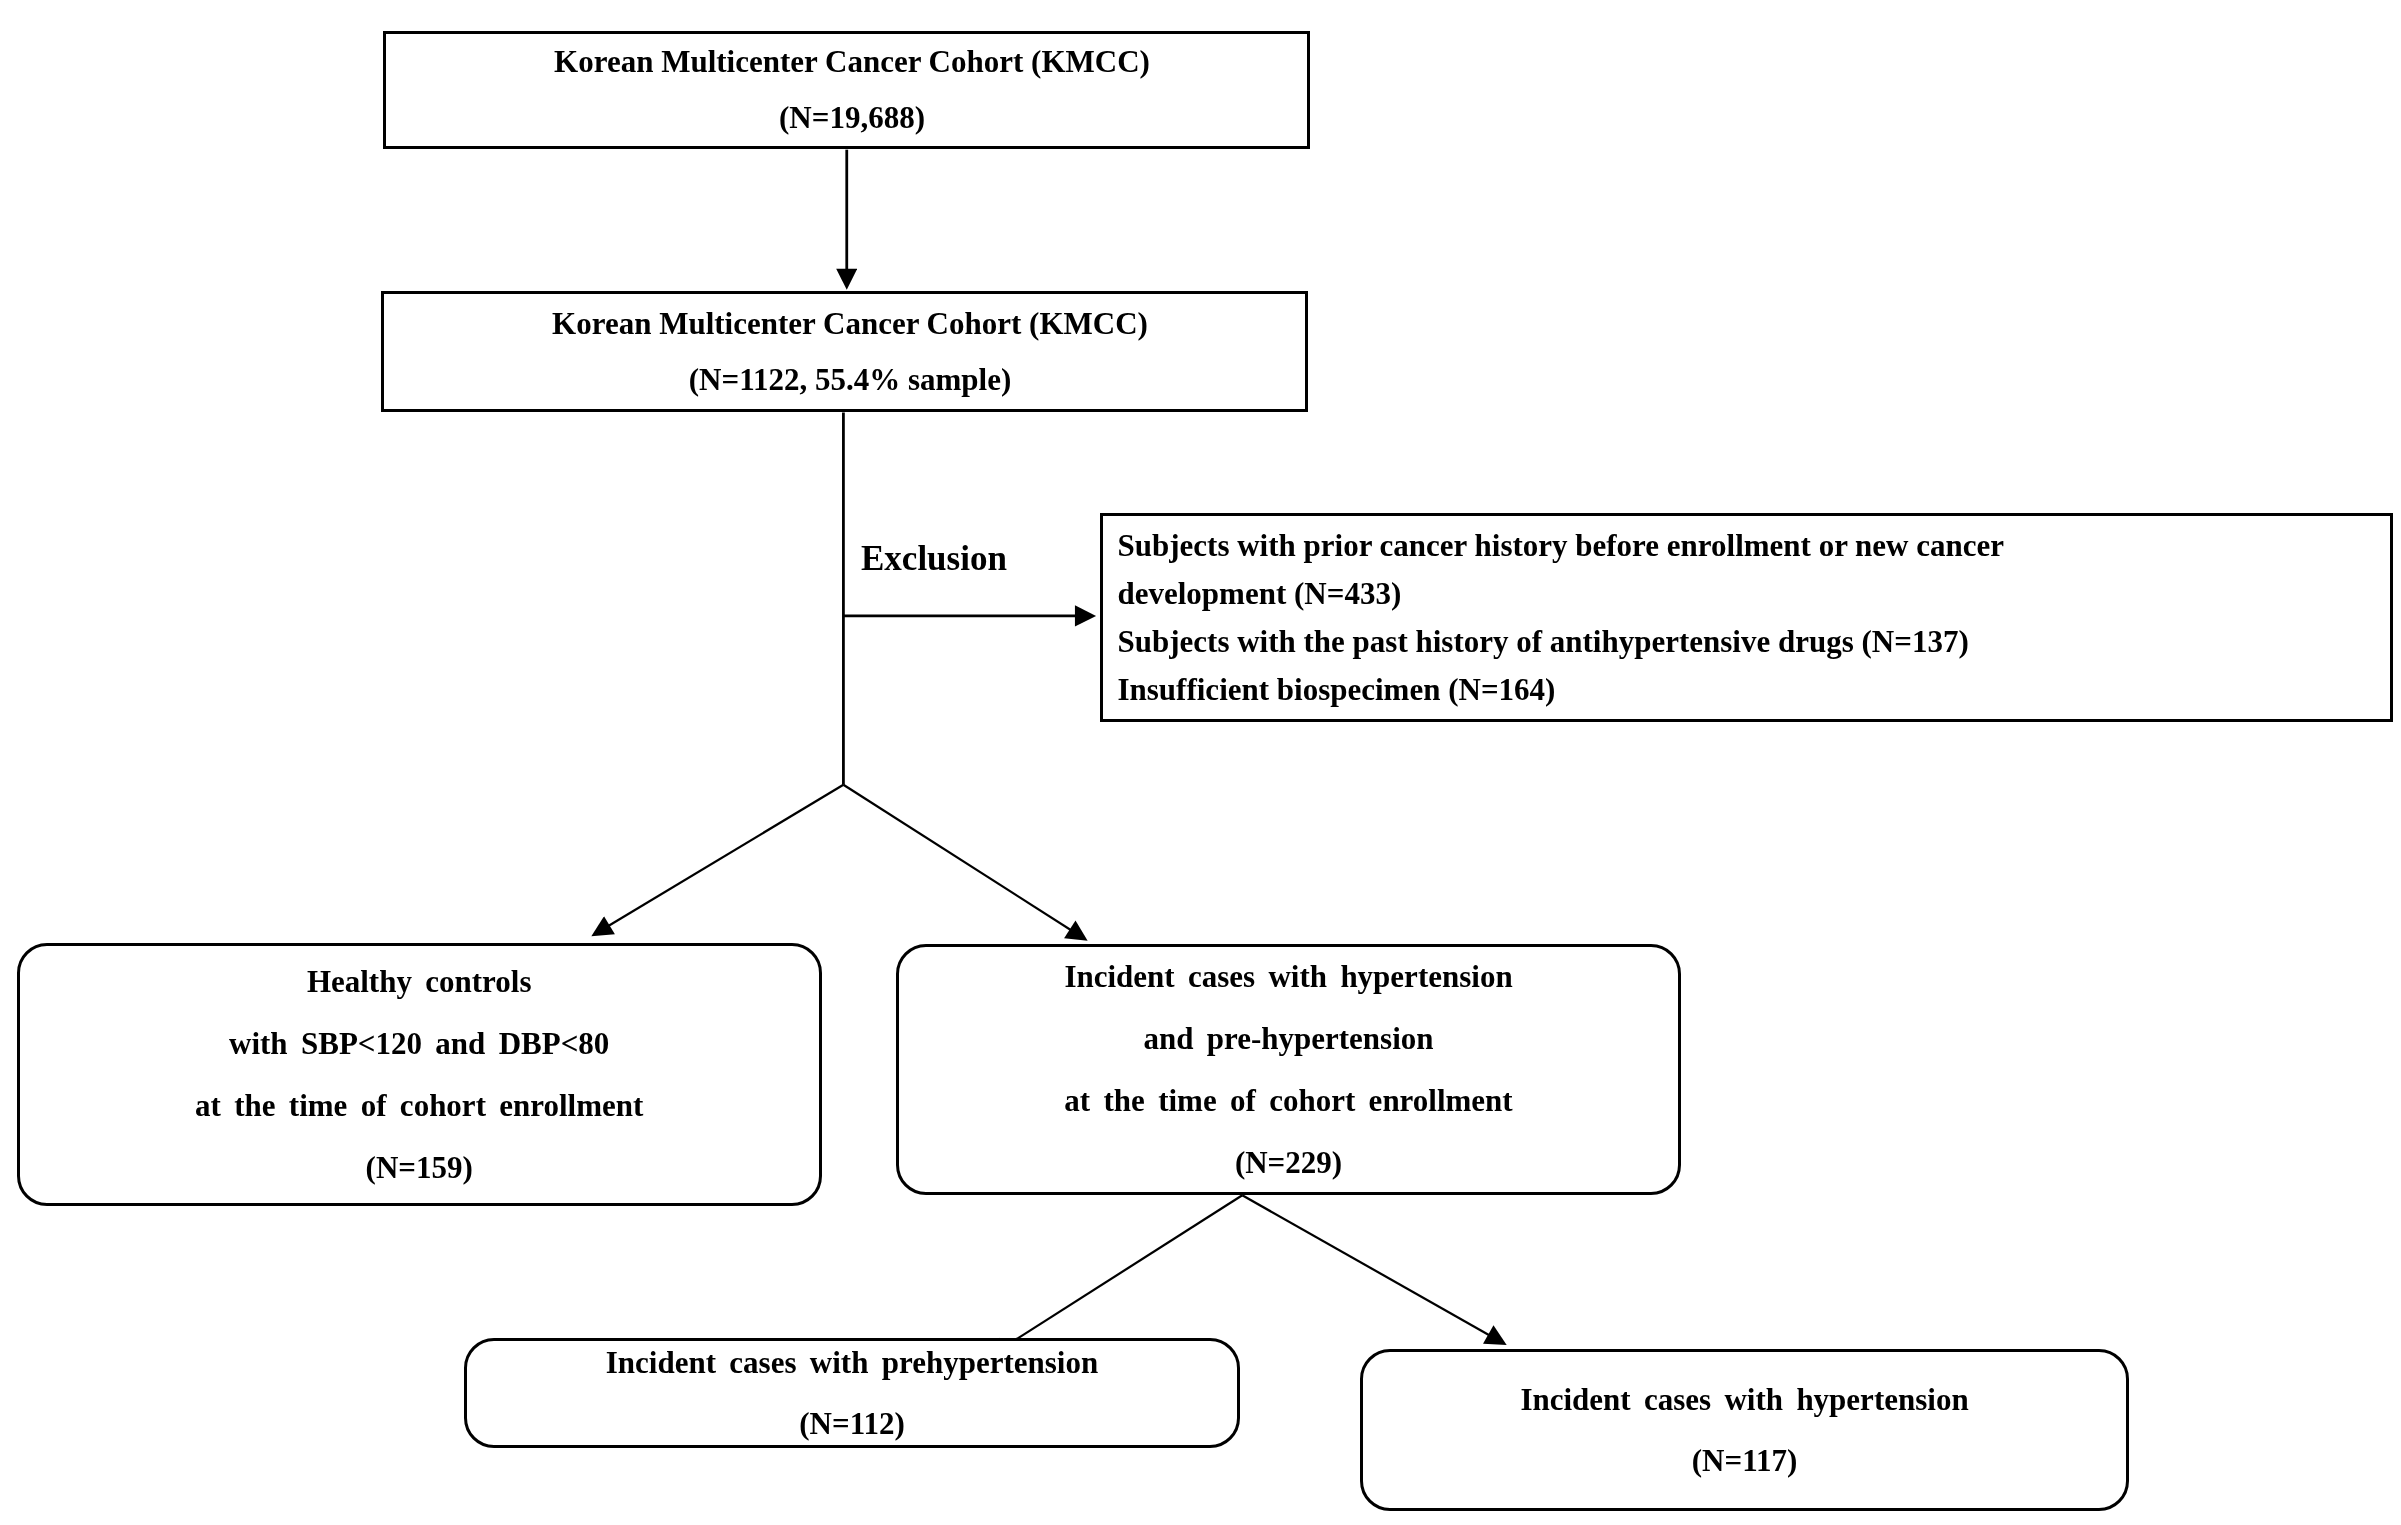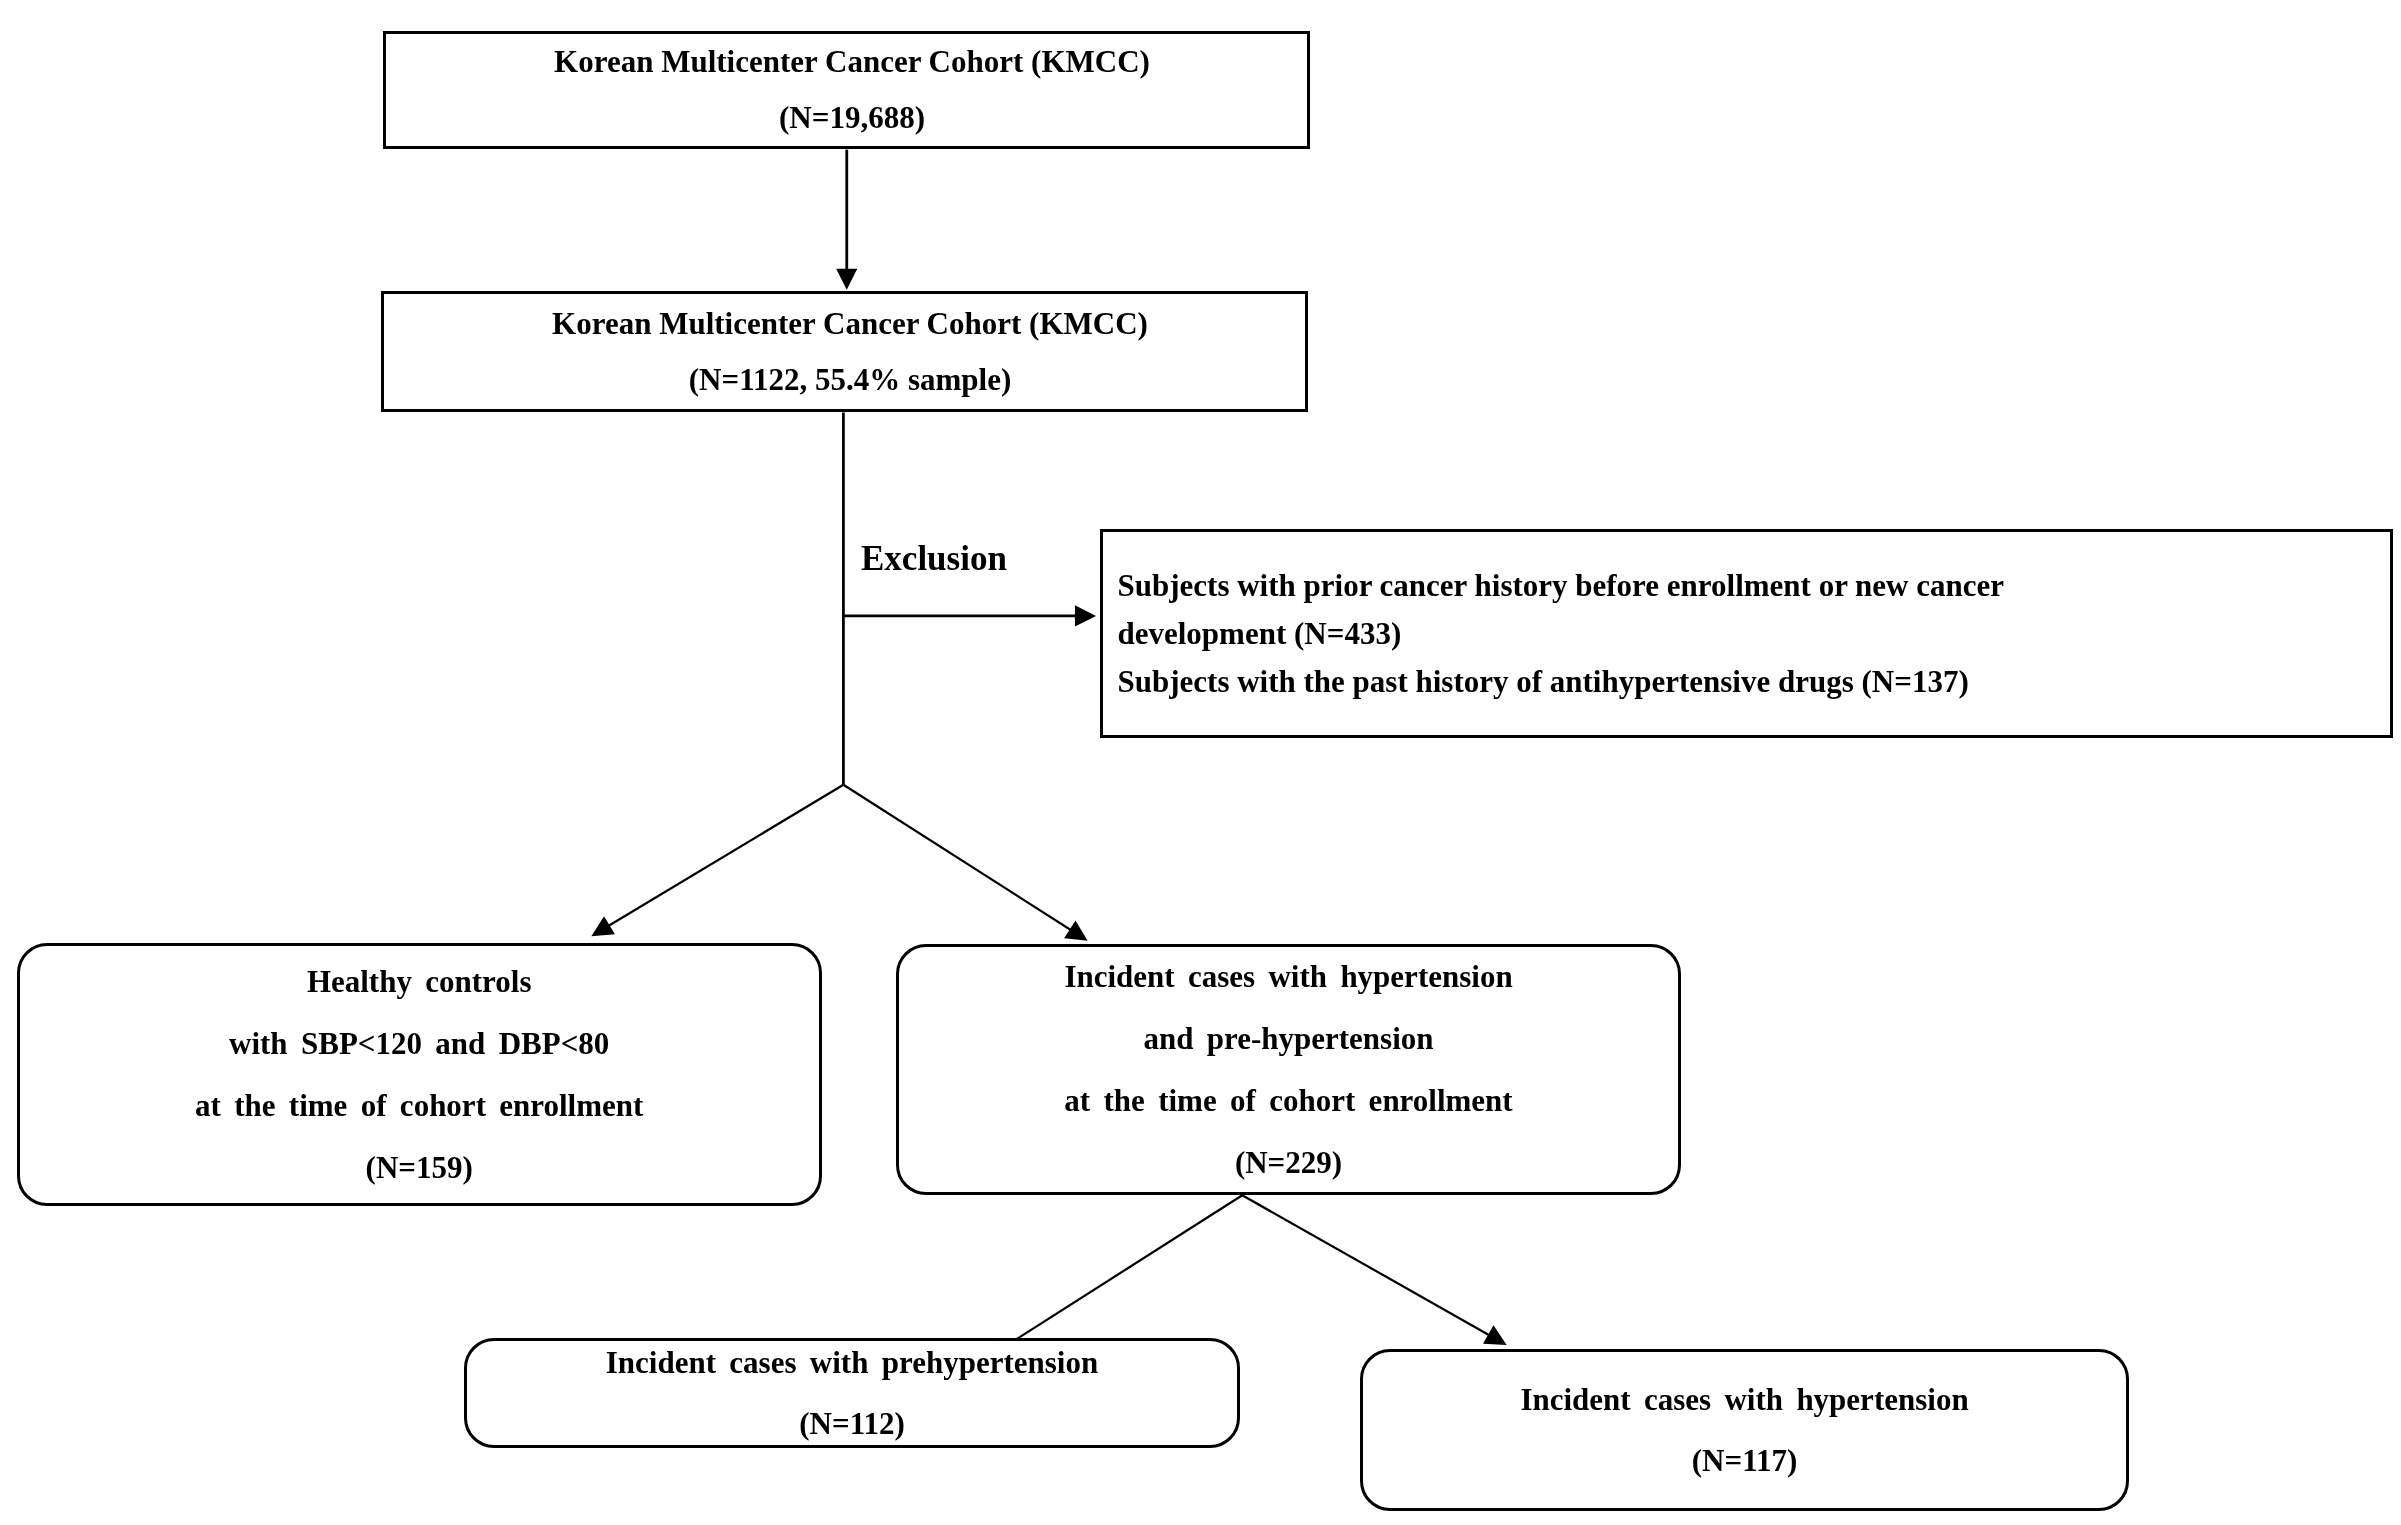--- a/index.html
+++ b/index.html
@@ -43,21 +43,20 @@
   }
   .top-box .ln { line-height: 56px; margin-left: 11px; }
   .mid-box .ln { line-height: 62px; }
   .small-box .ln { line-height: 61px; }
   .wide { word-spacing: 5.6px; border-radius: 30px; }
   .excl-box {
     align-items: center;
     text-align: left;
     padding: 5.6px 14.5px;
     justify-content: center;
-    margin-top: 16px;
   }
   .excl-box .ln { line-height: 48px; }
   .ln { width: 100%; }
   .flabel {
     position: absolute;
     font-weight: bold;
     font-size: 35px;
     line-height: 39px;
     white-space: nowrap;
   }
@@ -91,20 +90,21 @@
     <div class="ln">Korean Multicenter Cancer Cohort (KMCC)</div>
     <div class="ln">(N=1122, 55.4% sample)</div>
   </div>
 
   <div class="flabel" style="left:861px; top:539px;">Exclusion</div>
 
   <div class="box excl-box" style="left:1100px; top:513px; width:1293px; height:209px;">
     <div class="ln">Subjects with prior cancer history before enrollment or new cancer</div>
     <div class="ln">development (N=433)</div>
     <div class="ln">Subjects with the past history of antihypertensive drugs (N=137)</div>
+    <div class="ln">Insufficient biospecimen (N=164)</div>
   </div>
 
   <div class="box center-text mid-box wide" style="left:16.7px; top:943px; width:805px; height:263px;">
     <div class="ln">Healthy controls</div>
     <div class="ln">with SBP&lt;120 and DBP&lt;80</div>
     <div class="ln">at the time of cohort enrollment</div>
     <div class="ln">(N=159)</div>
   </div>
 
   <div class="box center-text mid-box wide" style="left:896px; top:944px; width:785px; height:251px;">

